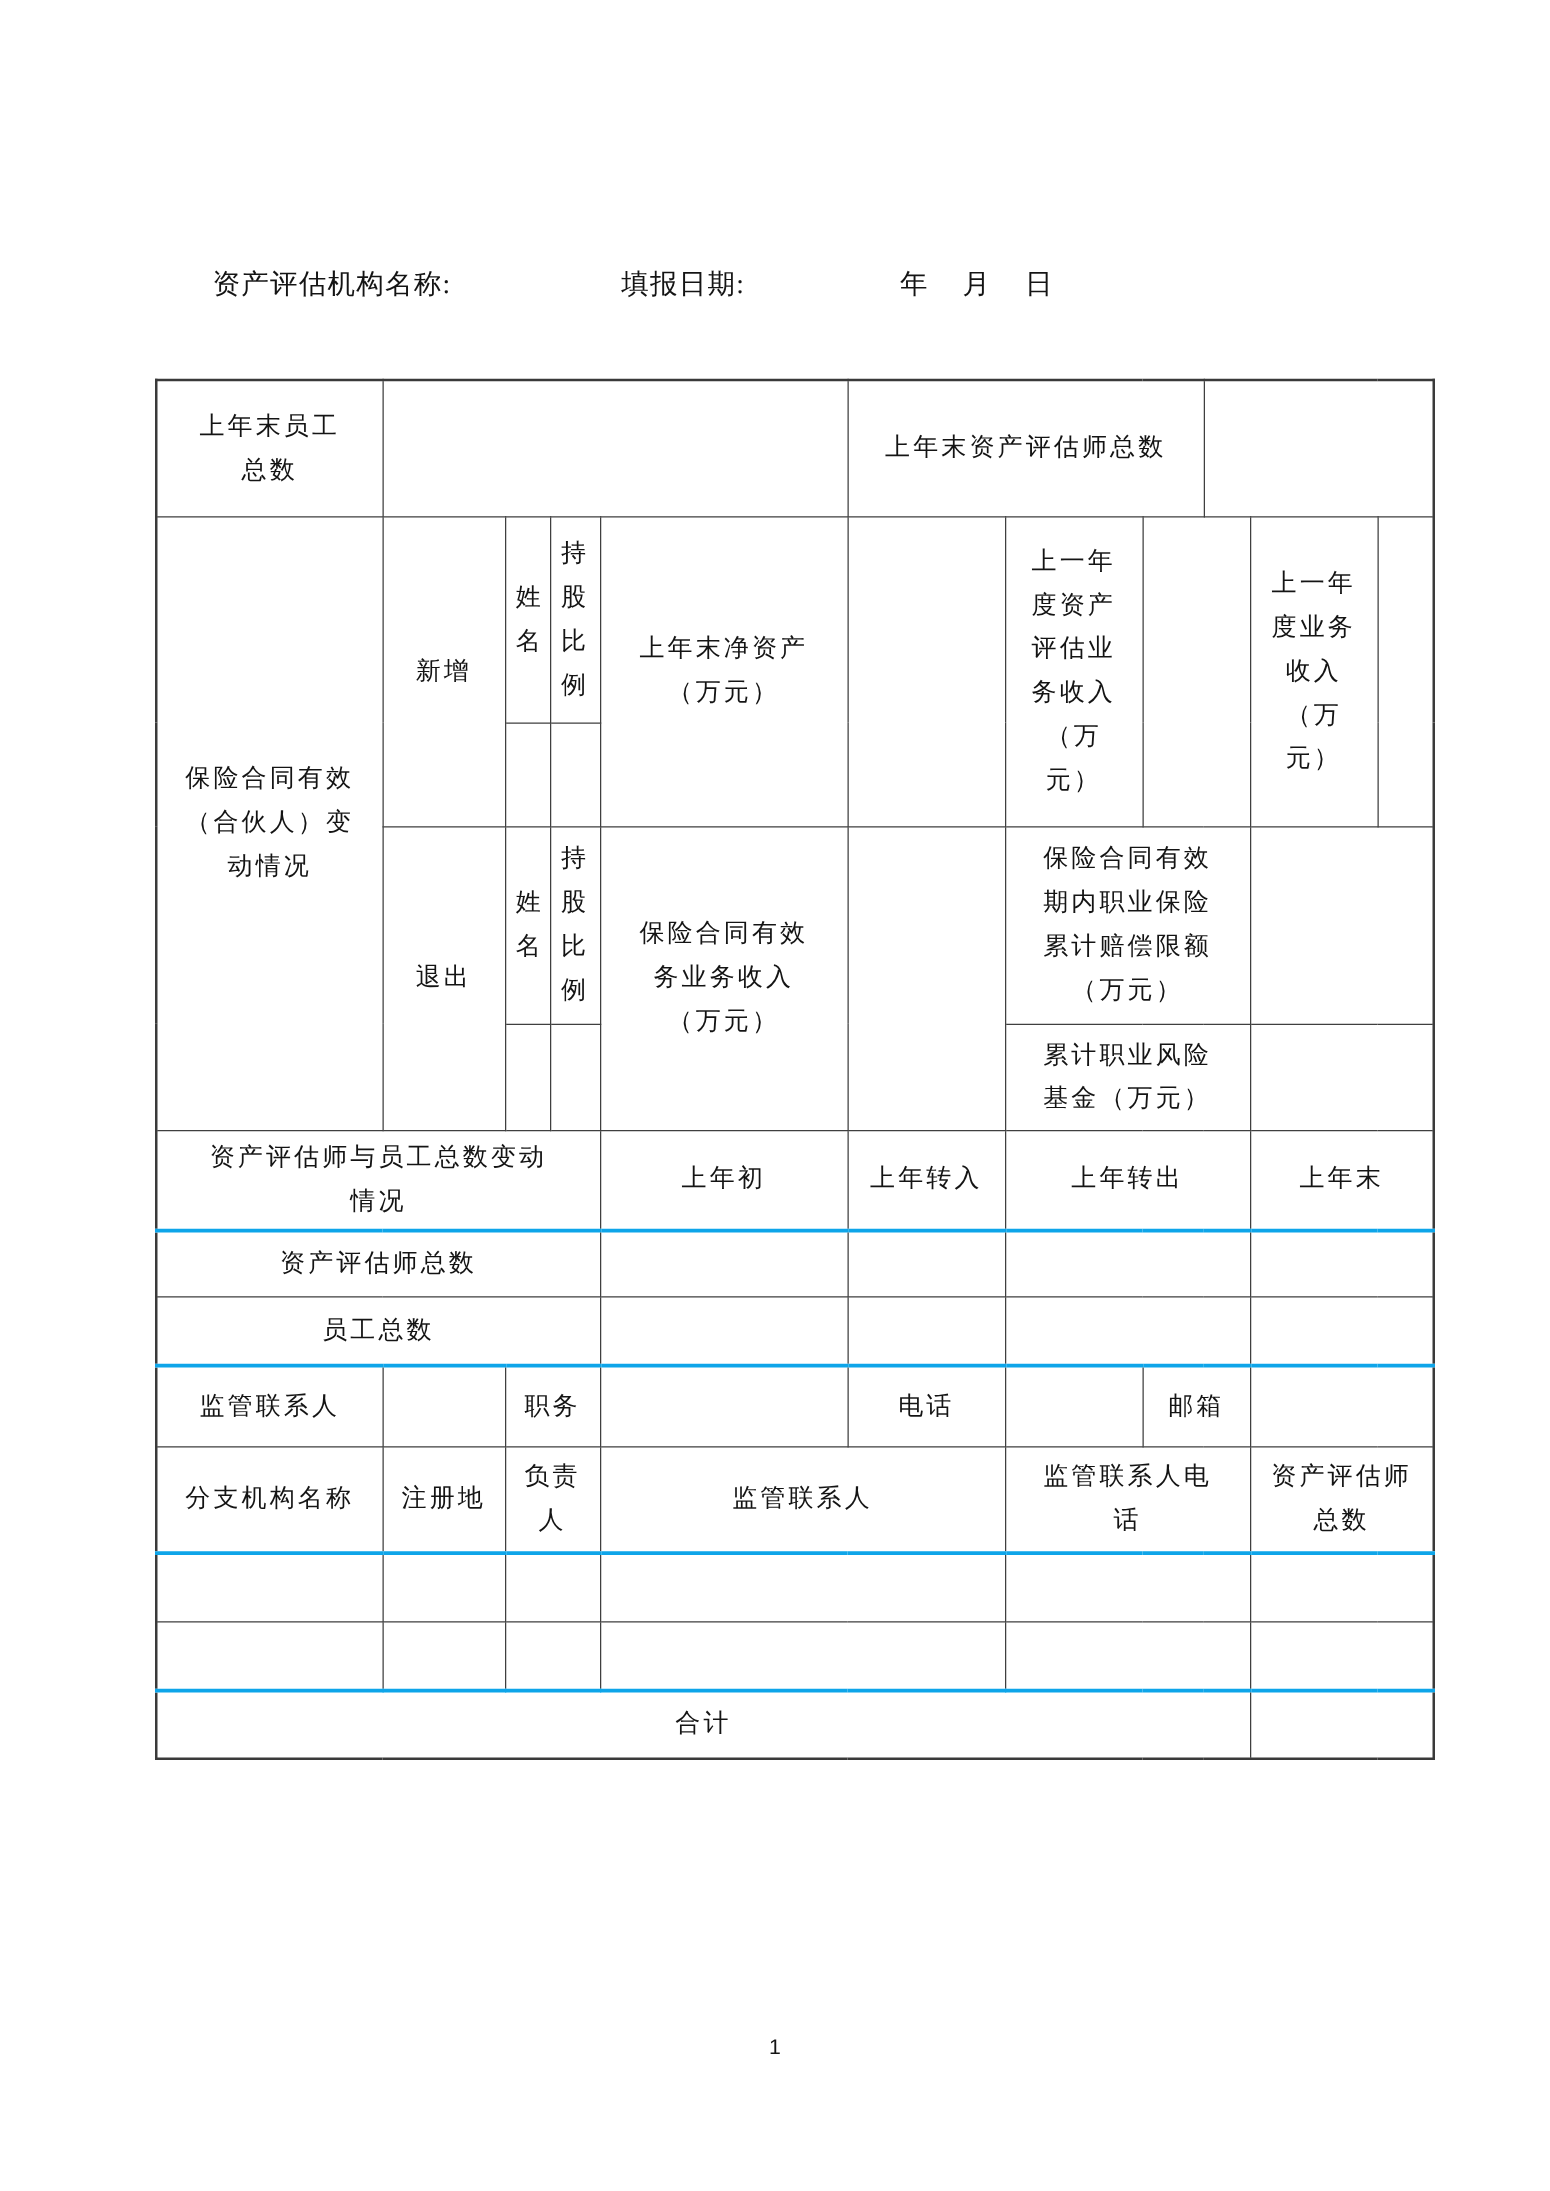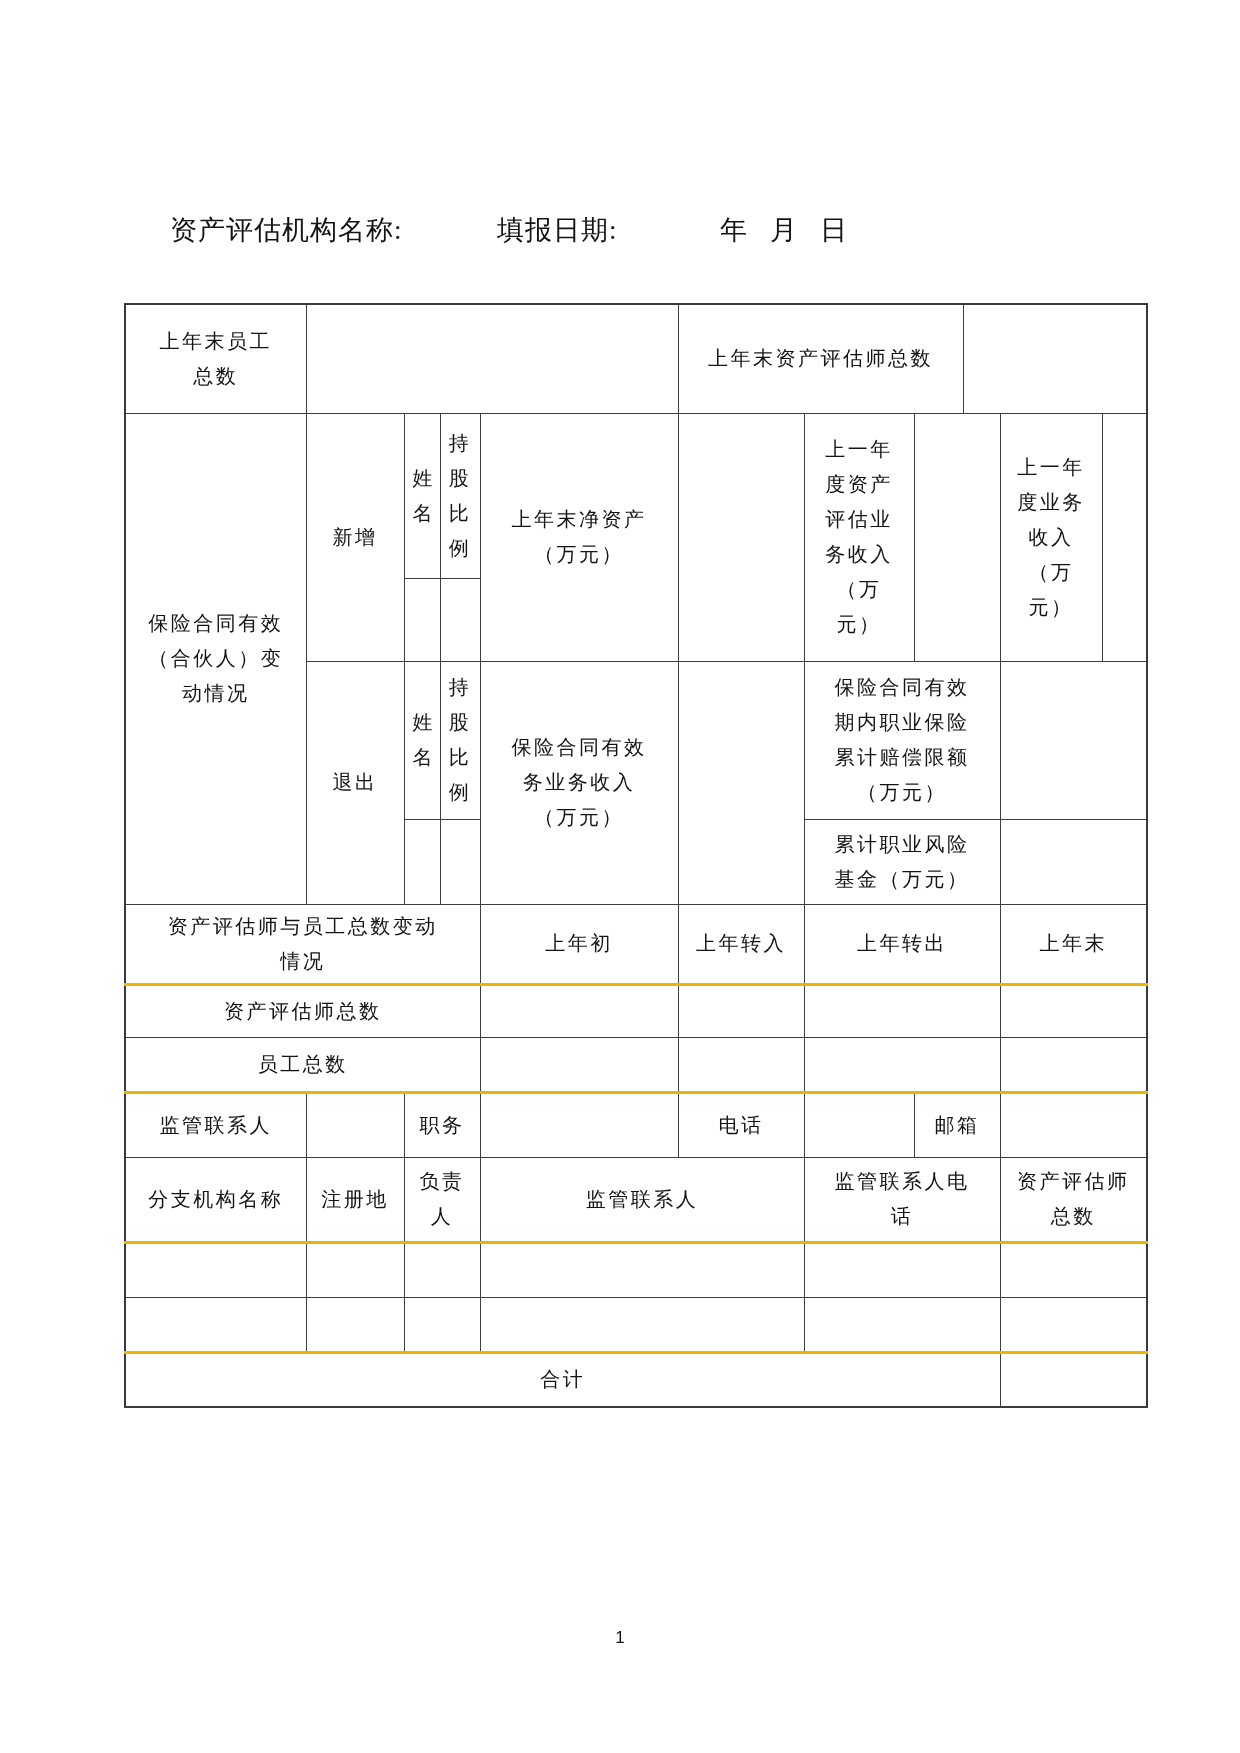--- a/index.html
+++ b/index.html
@@ -23,21 +23,21 @@
     font-weight: bold;
     letter-spacing: 2px;
     white-space: nowrap;
   }
   .form-meta {
     position: absolute;
     left: 108px;
     top: 212px;
     width: 900px;
     height: 32px;
-    font-size: 27px;
+    font-size: 22px;
   }
   .form-meta span { position: absolute; top: 0; white-space: nowrap; letter-spacing: 1px; }
   .meta-org   { left: 62px;  }
   .meta-date  { left: 389px; }
   .meta-year  { left: 612px; }
   .meta-month { left: 662px; }
   .meta-day   { left: 712px; }
 
   table.form {
     position: absolute;
@@ -52,21 +52,21 @@
     border: 1px solid #3f3f3f;
     text-align: center;
     vertical-align: middle;
     font-size: 20px;
     line-height: 1.75;
     letter-spacing: 2.5px;
     white-space: pre-line;
     padding: 4px 8px;
     overflow: hidden;
   }
-  tr.thick > td { border-top: 3px solid #eab308; }
+  tr.thick > td { border-top: 3px solid #0ea5e9; }
   td.left { text-align: left; padding-left: 10px; }
   td.vhead { padding: 2px; letter-spacing: 0; line-height: 1.35; }
   td.lh-tall { line-height: 2.4; }
   td.lh-wide { line-height: 2.0; }
 
   .h-ra  { height: 109px; }
   .h-b1a { height: 165px; }
   .h-b1b { height: 83px;  }
   .h-b2a { height: 158px; }
   .h-b2b { height: 85px;  }

